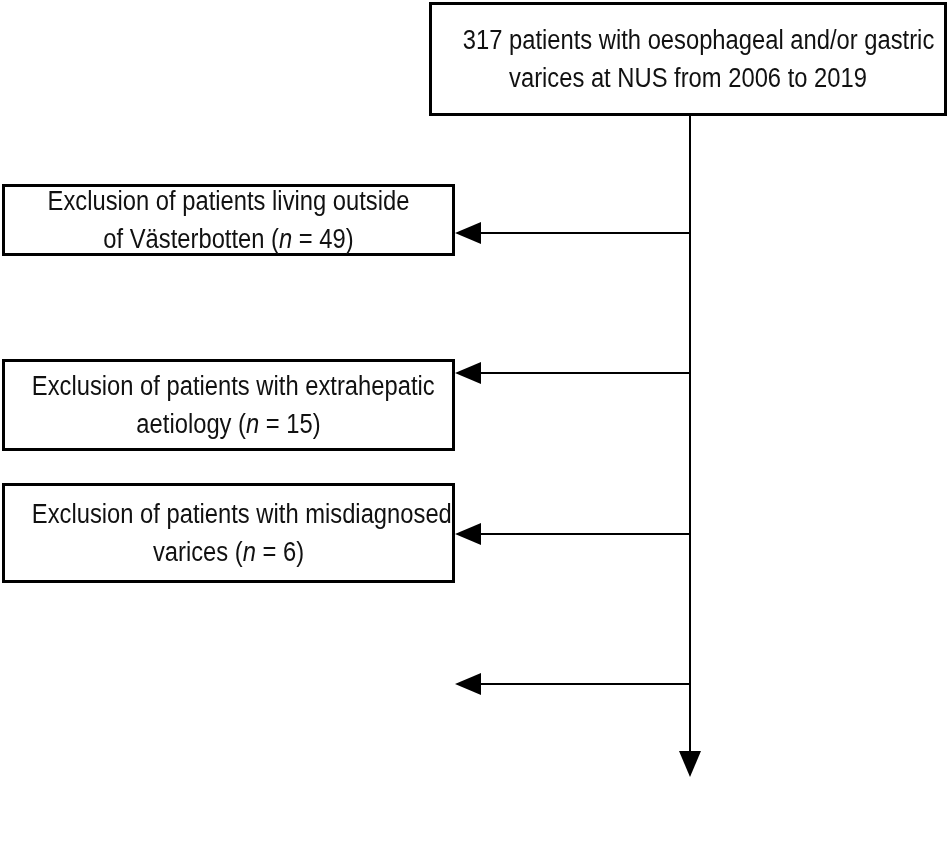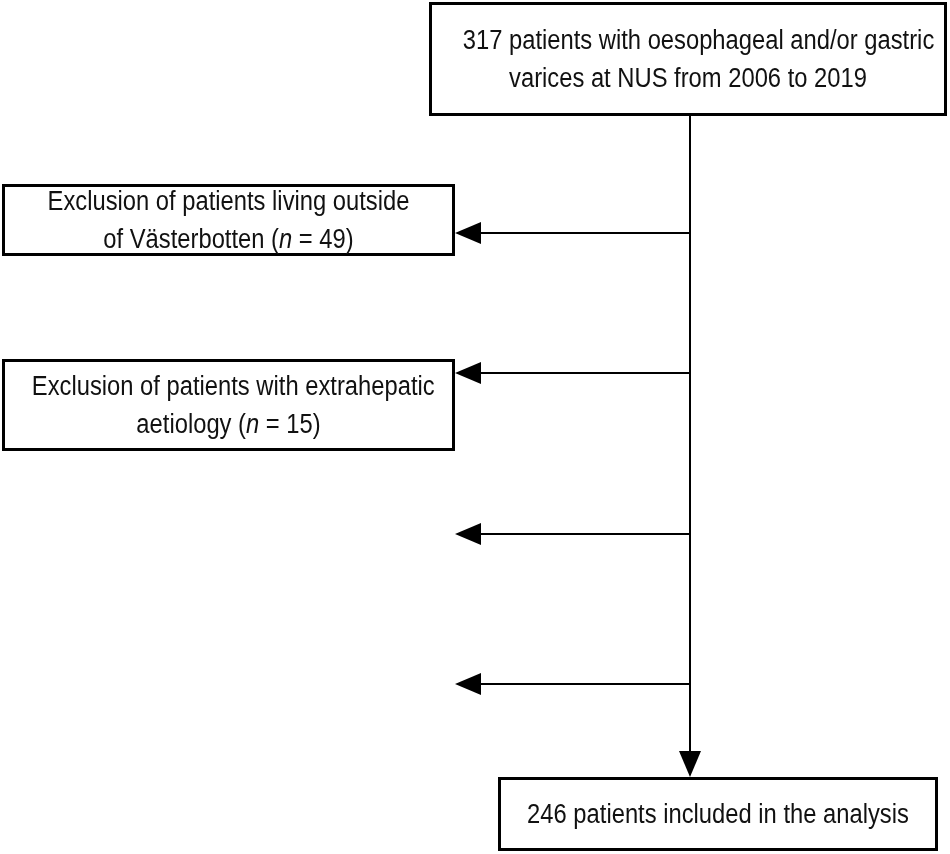--- a/index.html
+++ b/index.html
@@ -119,19 +119,20 @@
   <div class="box" id="excl-box-0">
     <span class="box-line">Exclusion of patients living outside</span>
     <span class="box-line"><span>of Västerbotten (</span><span class="n-italic">n</span><span> = 49)</span></span>
   </div>
 
   <div class="box" id="excl-box-1">
     <span class="box-line">Exclusion of patients with extrahepatic</span>
     <span class="box-line"><span>aetiology (</span><span class="n-italic">n</span><span> = 15)</span></span>
   </div>
 
+  <div class="box" id="excl-box-2">
+    <span class="box-line">Exclusion of patients with misdiagnosed</span>
+    <span class="box-line"><span>varices (</span><span class="n-italic">n</span><span> = 6)</span></span>
+  </div>
 
 
-  <div class="box" id="bottom-box">
-    <span class="box-line">246 patients included in the analysis</span>
-  </div>
 
 </div>
 
 </body></html>

